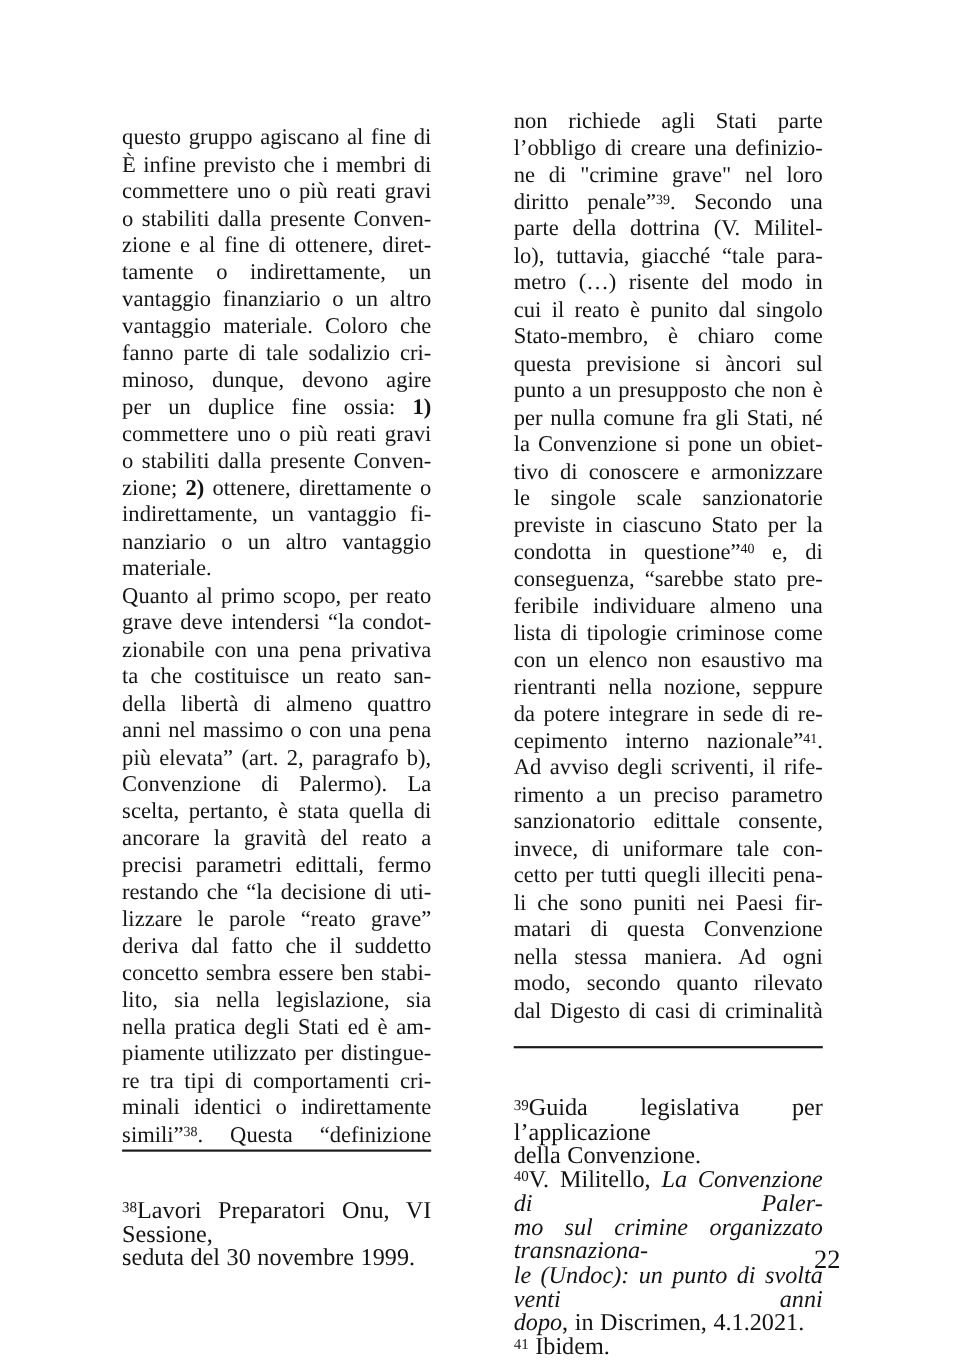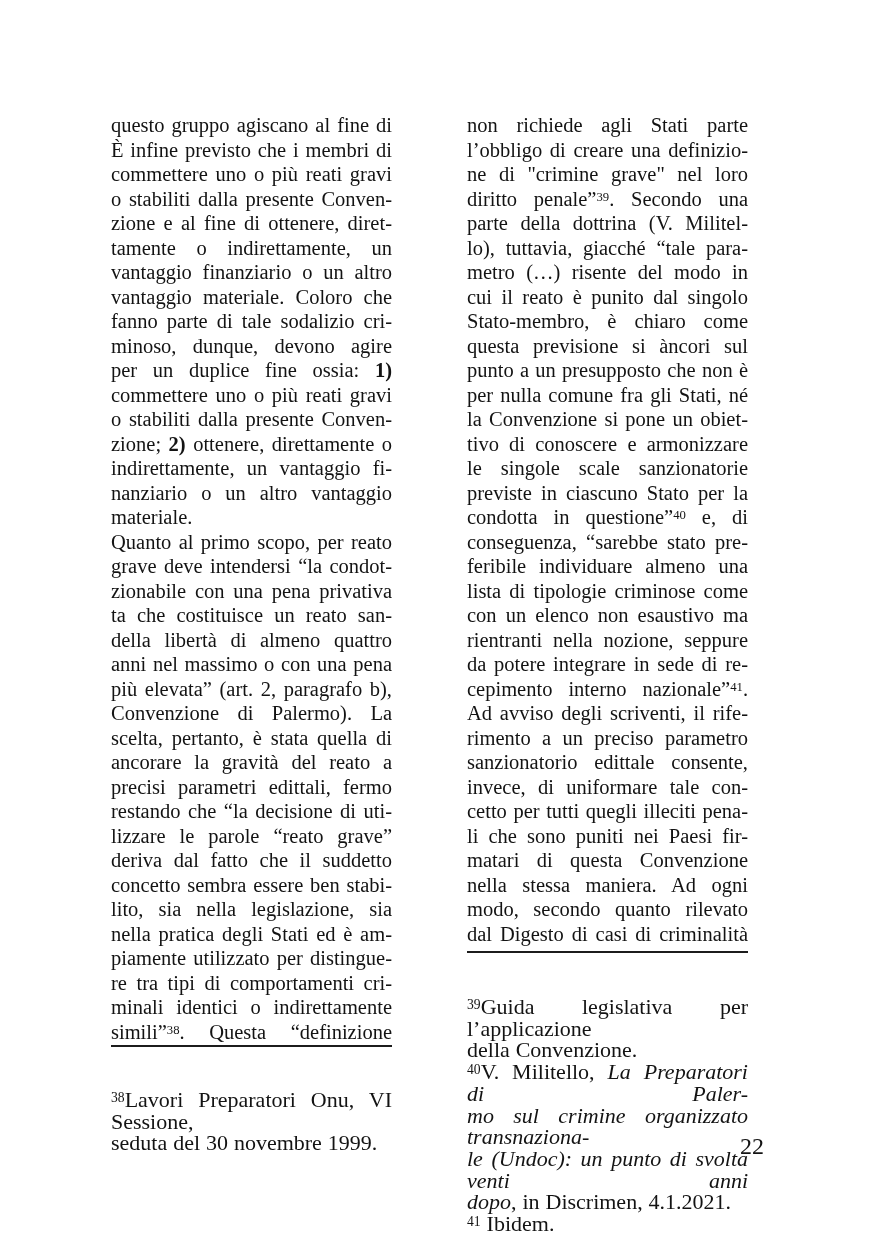--- a/index.html
+++ b/index.html
@@ -16,21 +16,21 @@
     font-family: "Liberation Serif", "DejaVu Serif", serif;
     overflow: hidden;
   }
   .col {
     position: absolute;
     width: 281px;
     font-size: 20.5px;
     line-height: 24.5px;
   }
   .col-left  { left: 111px; top: 113px; }
-  .col-right { left: 467px; top: 113px; }
+  .col-right { left: 467px; top: 98px; }
   .line {
     text-align: justify;
     text-align-last: justify;
     word-spacing: 0.02em;
   }
   .line.last { text-align-last: left; }
   .line b { font-weight: bold; }
   .line i { font-style: italic; }
   sup {
     font-size: 0.62em;
@@ -154,21 +154,21 @@
   <div class="fn fn-left">
 
   <div class="line"><sup>38</sup>Lavori Preparatori Onu, VI Sessione,</div>
       <div class="line last">seduta del 30 novembre 1999.</div>
     </div>
 
   <div class="fn fn-right">
 
   <div class="line"><sup>39</sup>Guida legislativa per l’applicazione</div>
       <div class="line last">della Convenzione.</div>
-      <div class="line"><sup>40</sup>V. Militello, <i>La Preparatori di Paler-</i></div>
+      <div class="line"><sup>40</sup>V. Militello, <i>La Convenzione di Paler-</i></div>
       <div class="line"><i>mo sul crimine organizzato transnaziona-</i></div>
       <div class="line"><i>le (Undoc): un punto di svolta venti anni</i></div>
       <div class="line last"><i>dopo</i>, in Discrimen, 4.1.2021.</div>
       <div class="line last"><sup>41</sup> Ibidem.</div>
     </div>
 
   <div class="pageno">22</div>
 
 </div>
 

